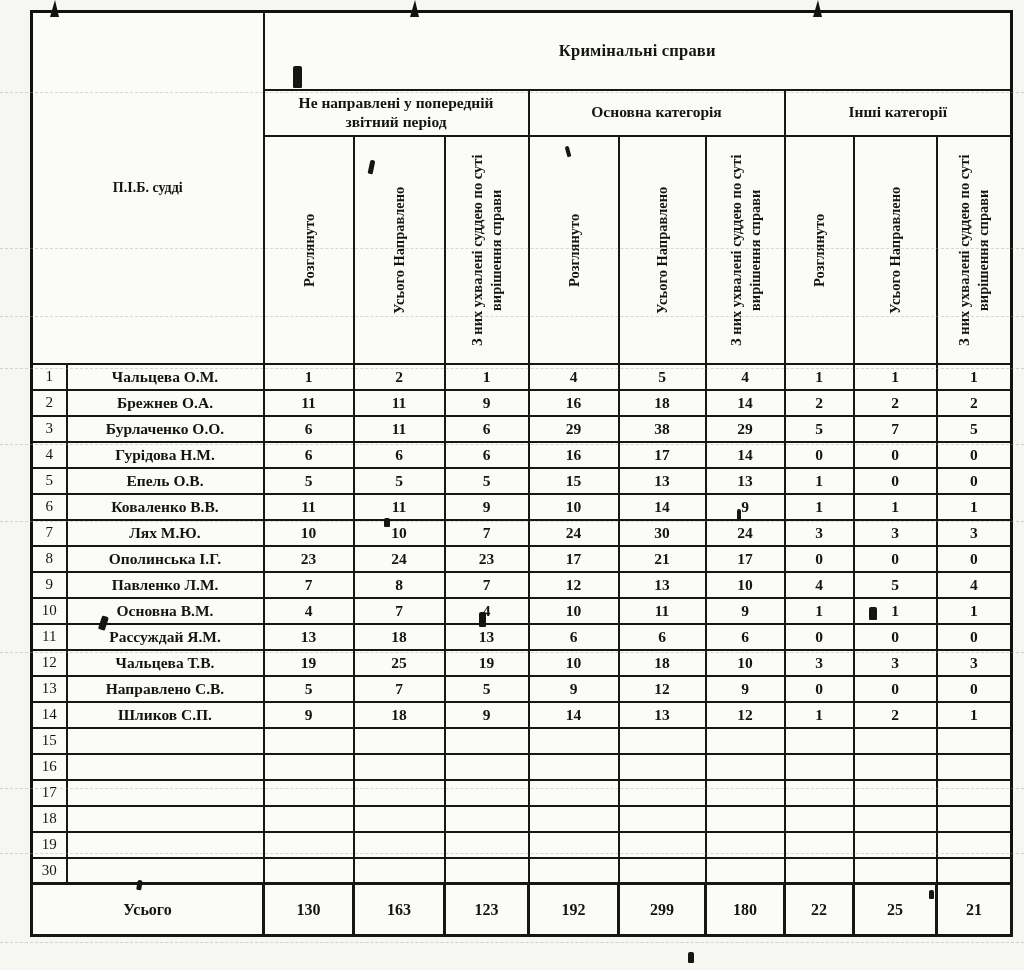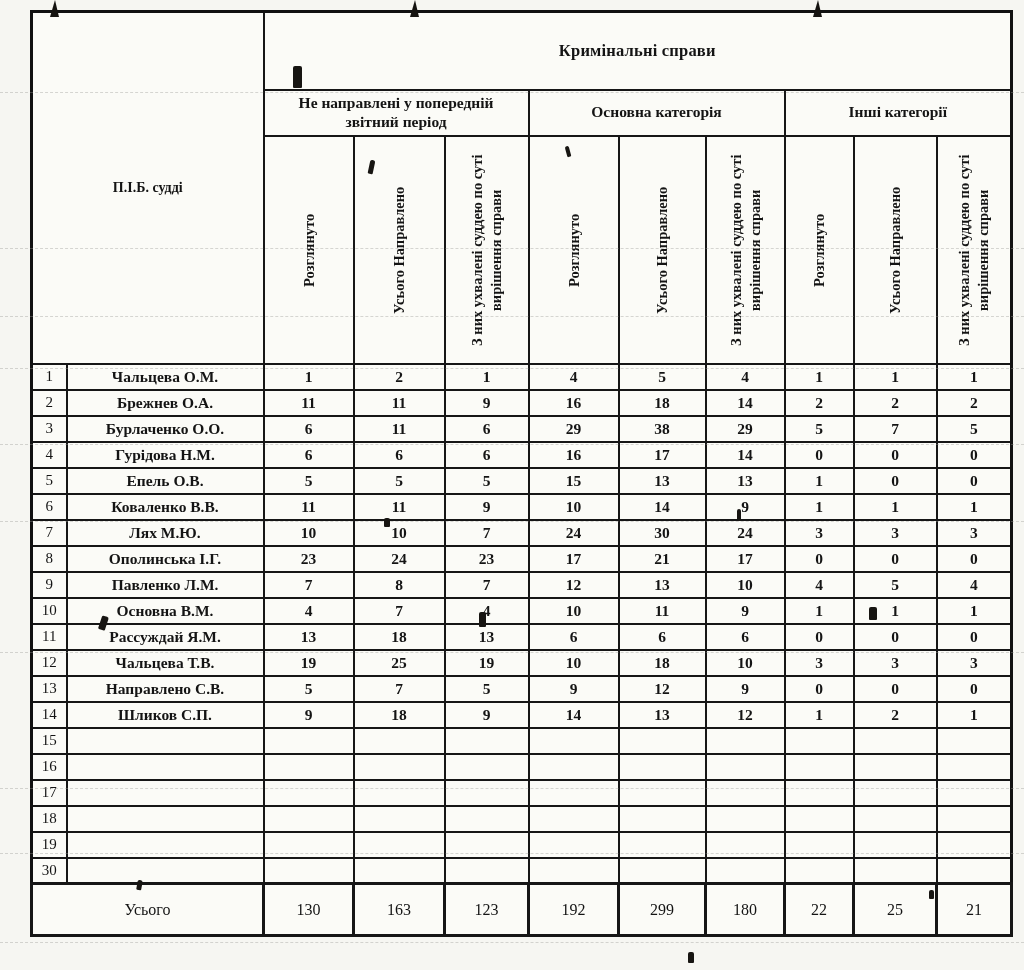--- a/index.html
+++ b/index.html
@@ -46,21 +46,21 @@
     font-size: 14.5px;
     line-height: 1.3;
   }
 
   tbody tr { height: 26px; }
   td.num  { font-size: 15px; font-weight: normal; width: 35px; }
   td.name { font-size: 15.5px; font-weight: bold; }
   td.val  { font-size: 15.5px; font-weight: bold; }
 
   tr.totals-row { height: 52px; }
-  tr.totals-row td { border-top-width: 4px; border-width: 3px; font-weight: normal; font-size: 16px; }
+  tr.totals-row td { border-top-width: 4px; border-width: 3px; font-weight: bold; font-size: 16px; }
 
   
   .scanline {
     position: absolute; left: 0; width: 1024px; height: 0;
     border-top: 1px dashed #9a9a94; opacity: .38; pointer-events: none; z-index: 5;
   }
   .ink { position: absolute; background: #171512; z-index: 6; pointer-events: none; }
   .ink.blob { border-radius: 2px 2px 1px 1px; }
   .arrow-up {
     position: absolute; width: 0; height: 0; z-index: 6; pointer-events: none;

